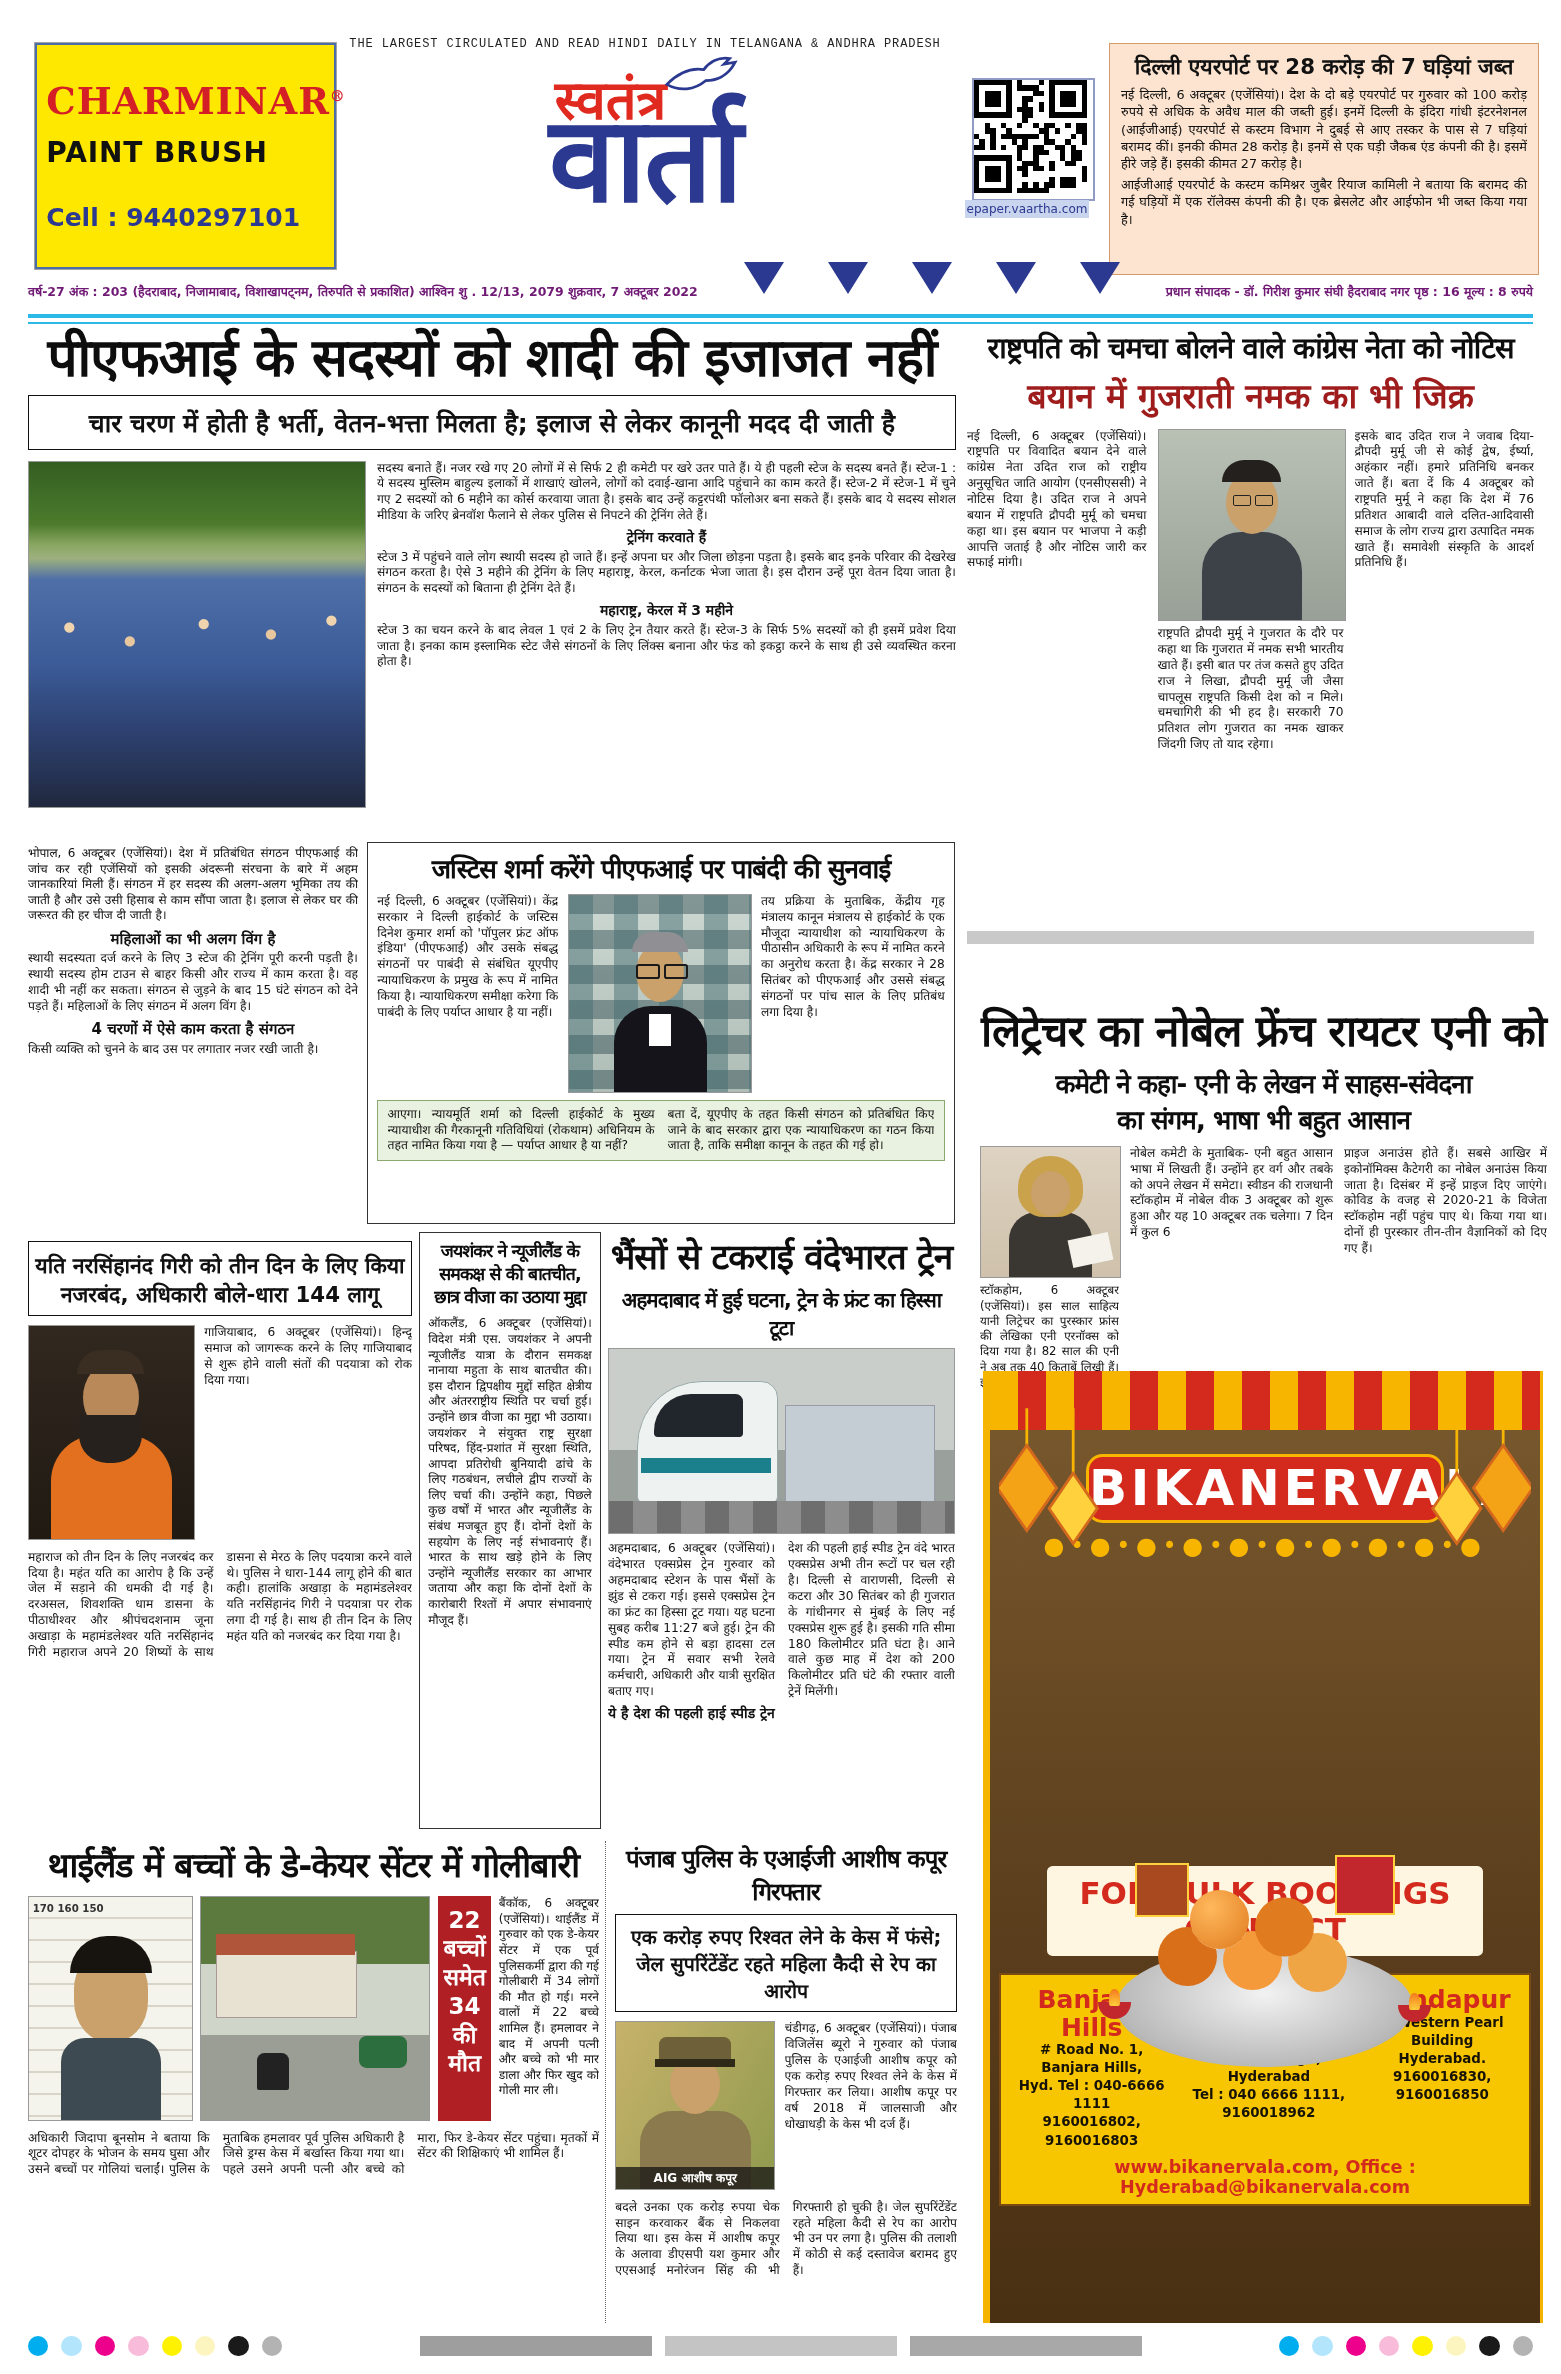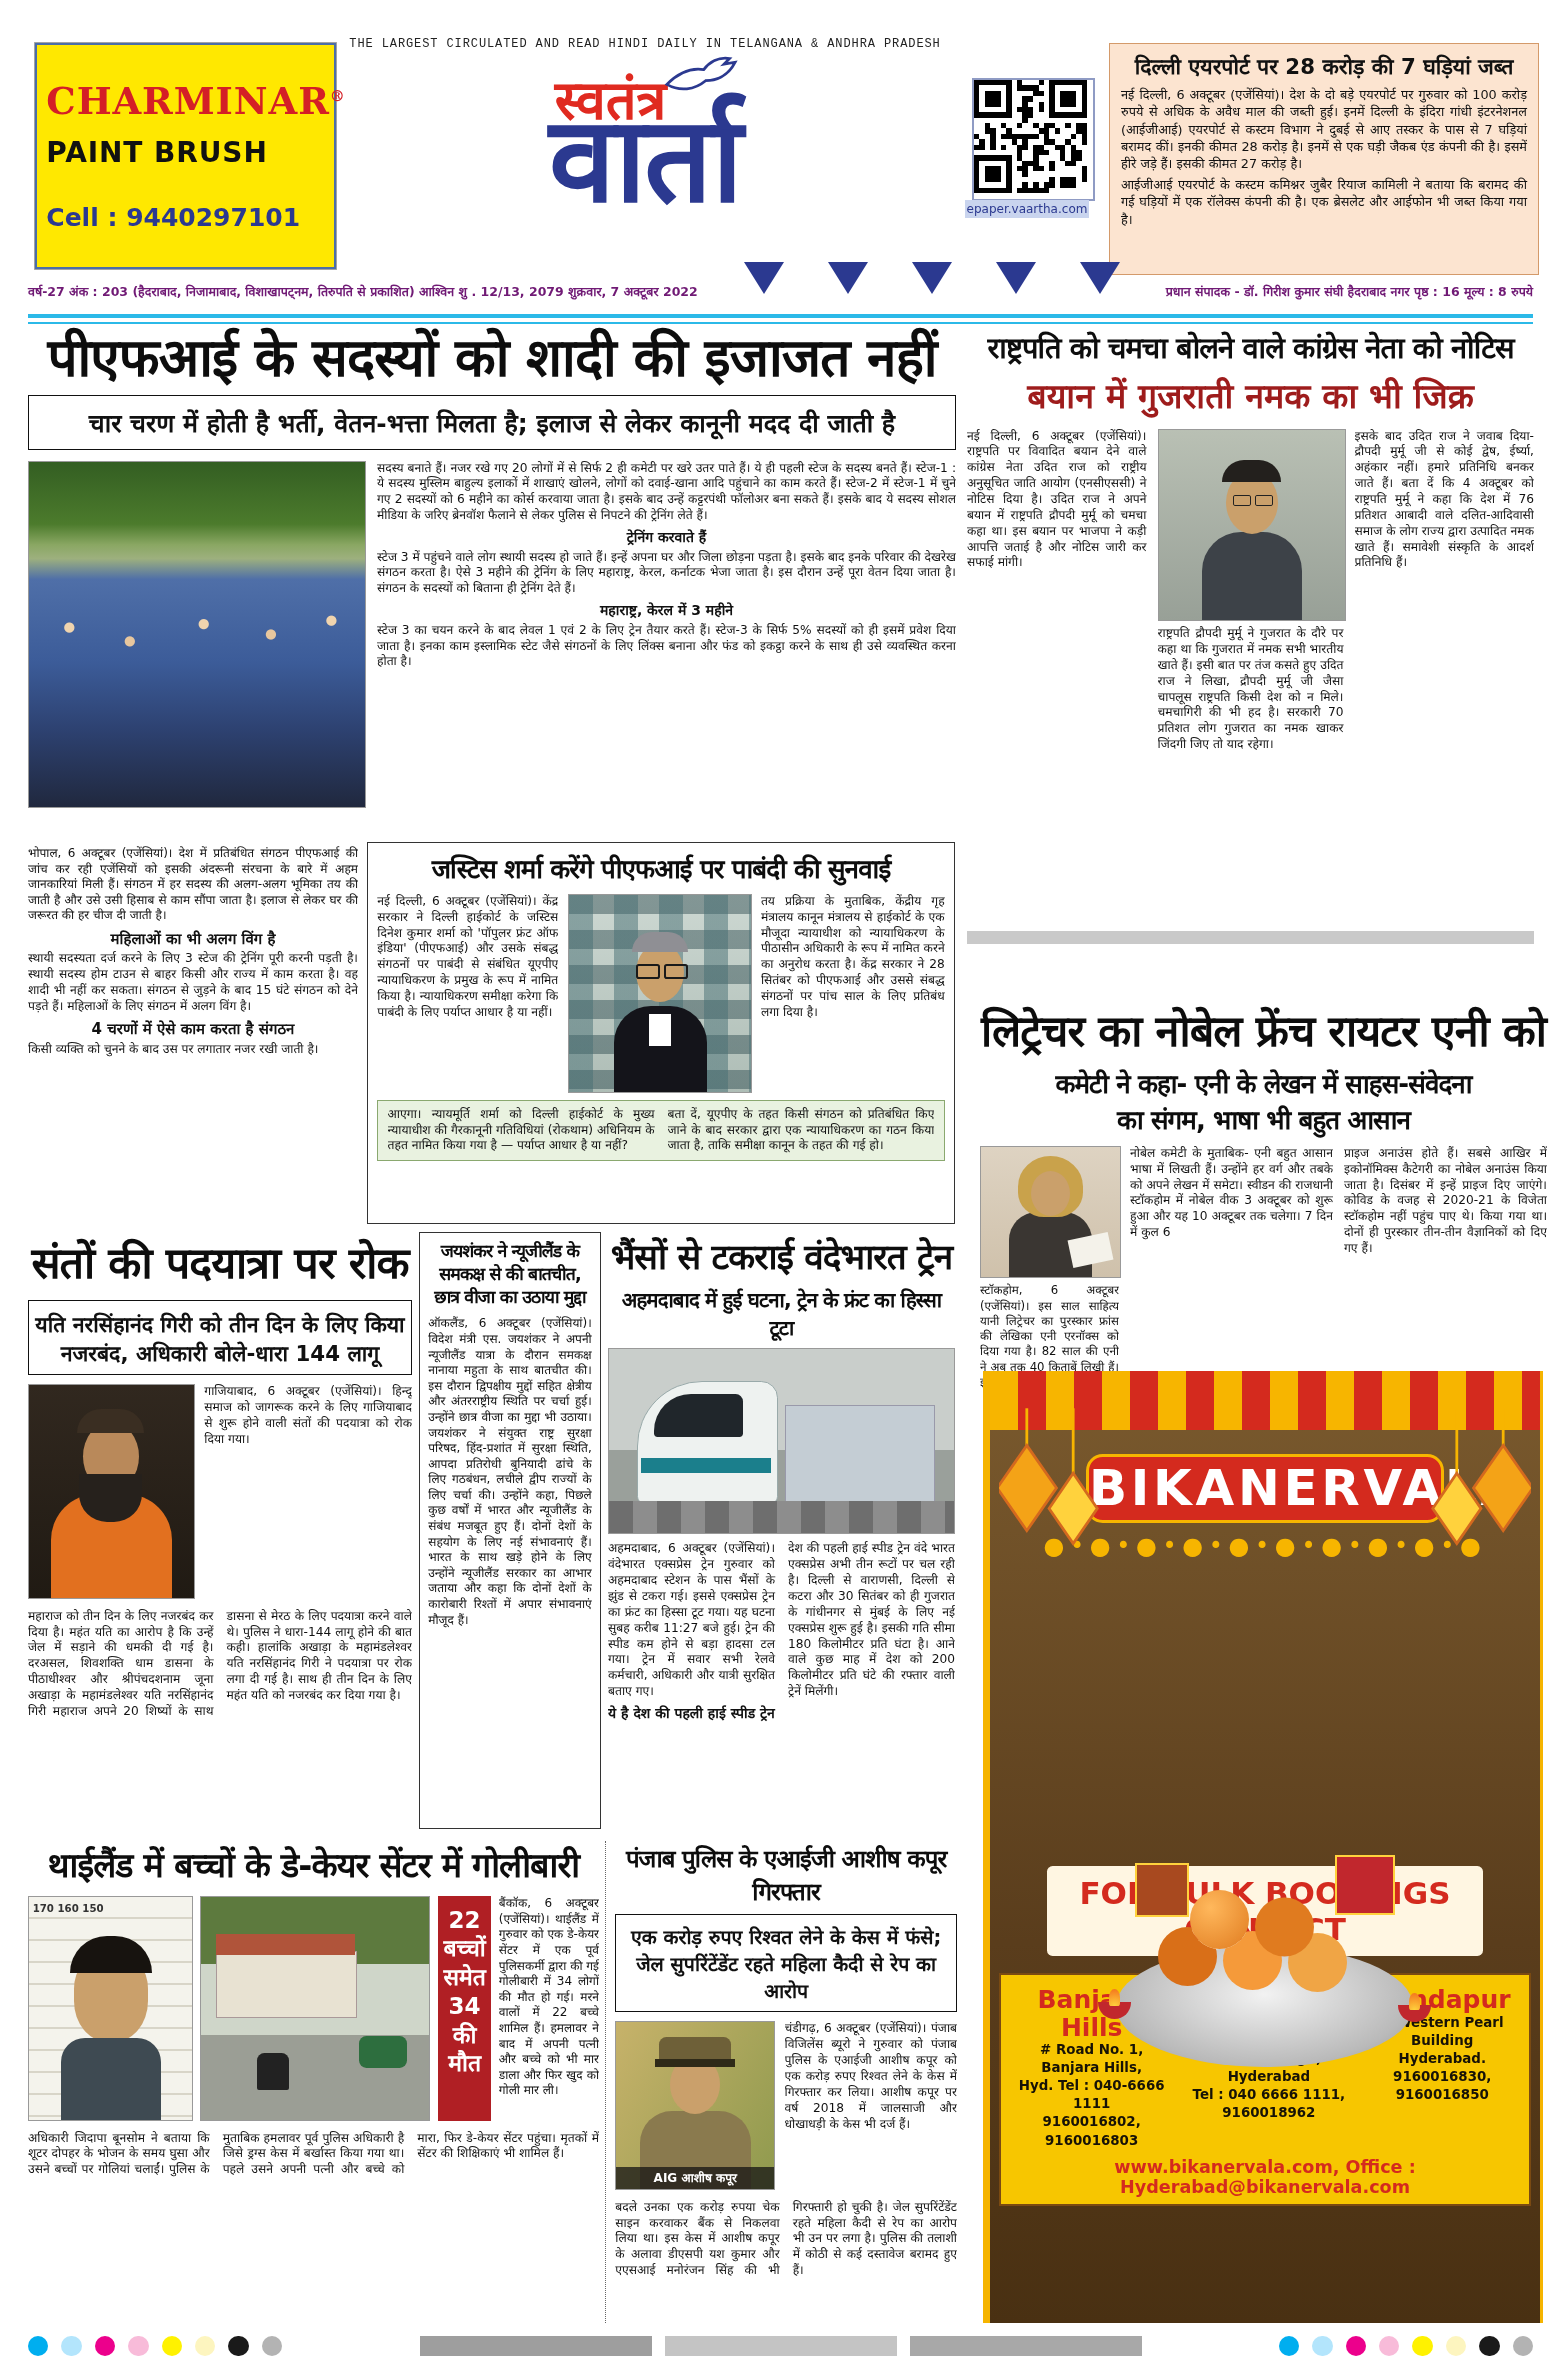--- a/index.html
+++ b/index.html
@@ -321,21 +321,20 @@
         <div class="shape" style="left:89px;top:89px;width:41px;height:28px;background:#f4f2ea;transform:rotate(-12deg);"></div>
       </div>
       <div class="coltext" style="margin-top:5.6px;font-size:11.7px;">स्टॉकहोम, 6 अक्टूबर (एजेंसियां)। इस साल साहित्य यानी लिट्रेचर का पुरस्कार फ्रांस की लेखिका एनी एरनॉक्स को दिया गया है। 82 साल की एनी ने अब तक 40 किताबें लिखी हैं। इनमें 90% प्रेम में हैं।</div>
     </div>
     <div class="coltext" style="flex:1;">नोबेल कमेटी के मुताबिक- एनी बहुत आसान भाषा में लिखती हैं। उन्होंने हर वर्ग और तबके को अपने लेखन में समेटा। स्वीडन की राजधानी स्टॉकहोम में नोबेल वीक 3 अक्टूबर को शुरू हुआ और यह 10 अक्टूबर तक चलेगा। 7 दिन में कुल 6</div>
     <div class="coltext" style="flex:1;">प्राइज अनाउंस होते हैं। सबसे आखिर में इकोनॉमिक्स कैटेगरी का नोबेल अनाउंस किया जाता है। दिसंबर में इन्हें प्राइज दिए जाएंगे। कोविड के वजह से 2020-21 के विजेता स्टॉकहोम नहीं पहुंच पाए थे। किया गया था। दोनों ही पुरस्कार तीन-तीन वैज्ञानिकों को दिए गए हैं।</div>
   </div>
 </div>
 
 <div class="abs" style="left:28px;top:1232px;width:384px;height:597px;overflow:hidden;">
-  <div class="bighead ctr" style="font-size:43px;">संतों की पदयात्रा पर रोक</div>
   <div class="subheadbox" style="margin-top:9.3px;font-size:21.3px;padding:7.4px 5.6px;">यति नरसिंहानंद गिरी को तीन दिन के लिए किया नजरबंद, अधिकारी बोले-धारा 144 लागू</div>
   <div style="display:flex;gap:9.3px;margin-top:9.3px;">
     <div class="photo ph-sadhu" style="width:165px;height:213px;flex:none;">
       <div class="shape" style="left:22px;top:109px;width:121px;height:104px;background:#e2701f;border-radius:46px 46px 0 0;"></div>
       <div class="shape facetone" style="left:54px;top:37px;width:56px;height:69px;background:#b9895a;"></div>
       <div class="shape" style="left:50px;top:89px;width:63px;height:48px;background:#26211c;border-radius:0 0 28px 28px;"></div>
       <div class="shape" style="left:48px;top:24px;width:67px;height:24px;background:#3a2e22;border-radius:33px 33px 0 0;"></div>
     </div>
     <div class="coltext">गाजियाबाद, 6 अक्टूबर (एजेंसियां)। हिन्दू समाज को जागरूक करने के लिए गाजियाबाद से शुरू होने वाली संतों की पदयात्रा को रोक दिया गया।</div>
   </div>

